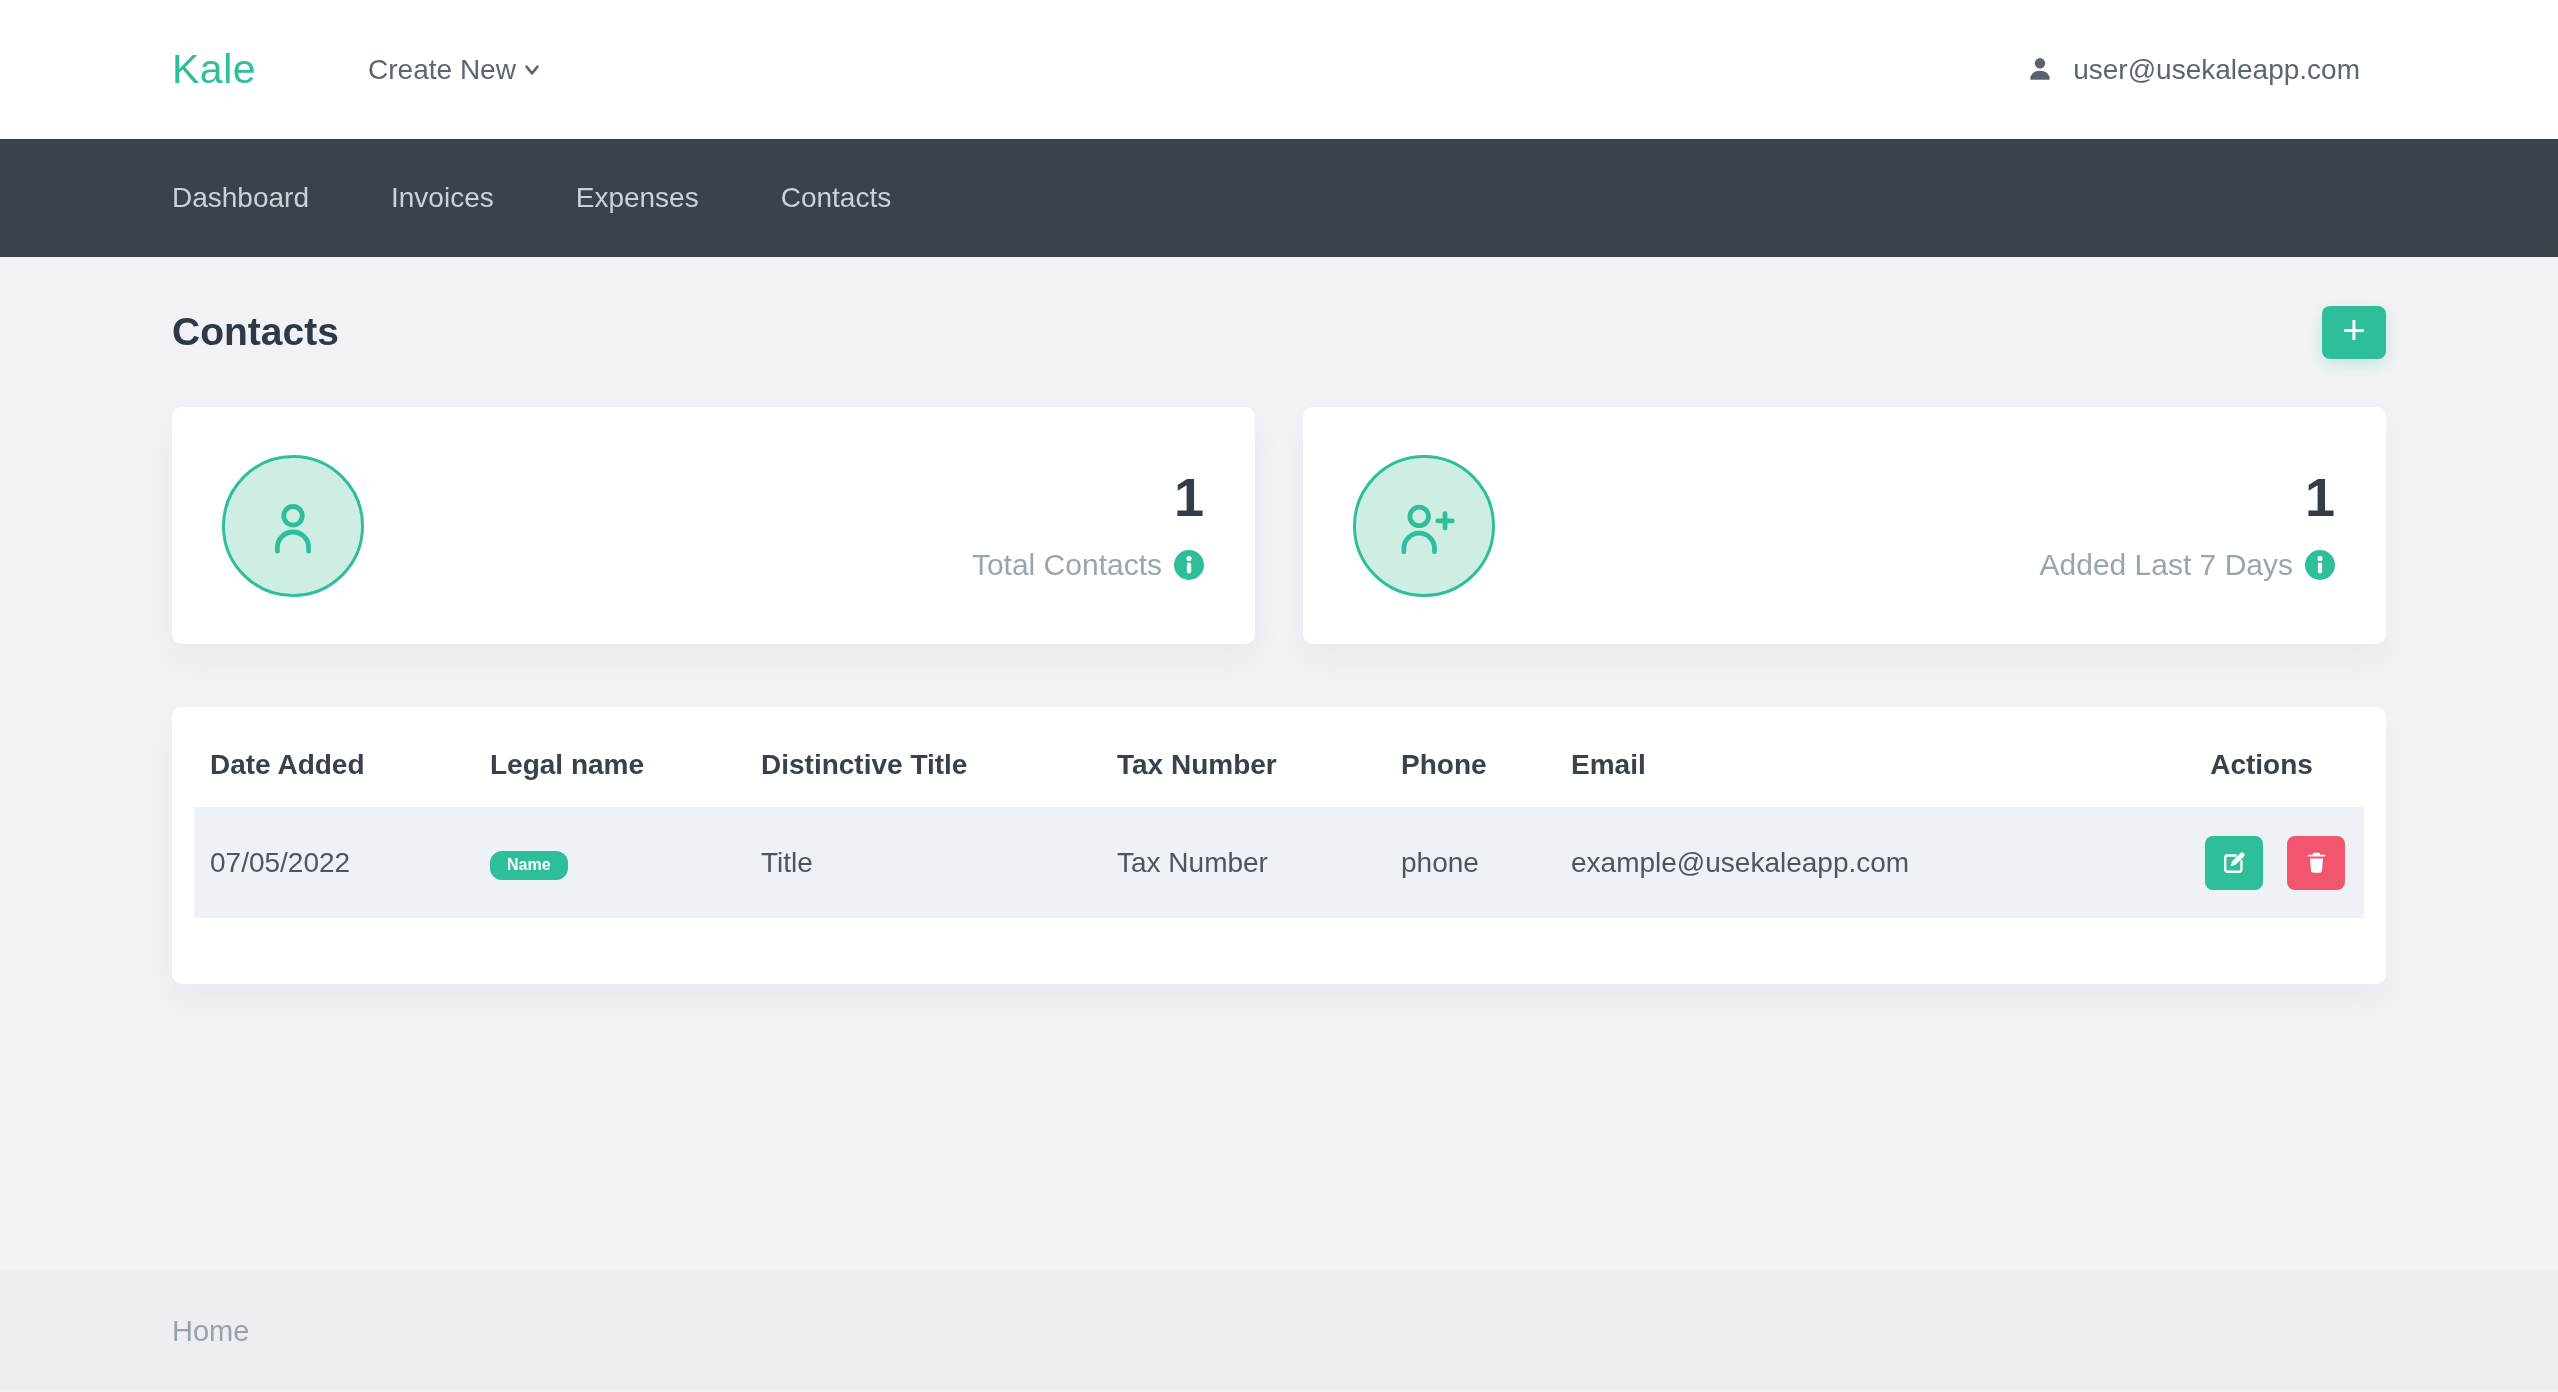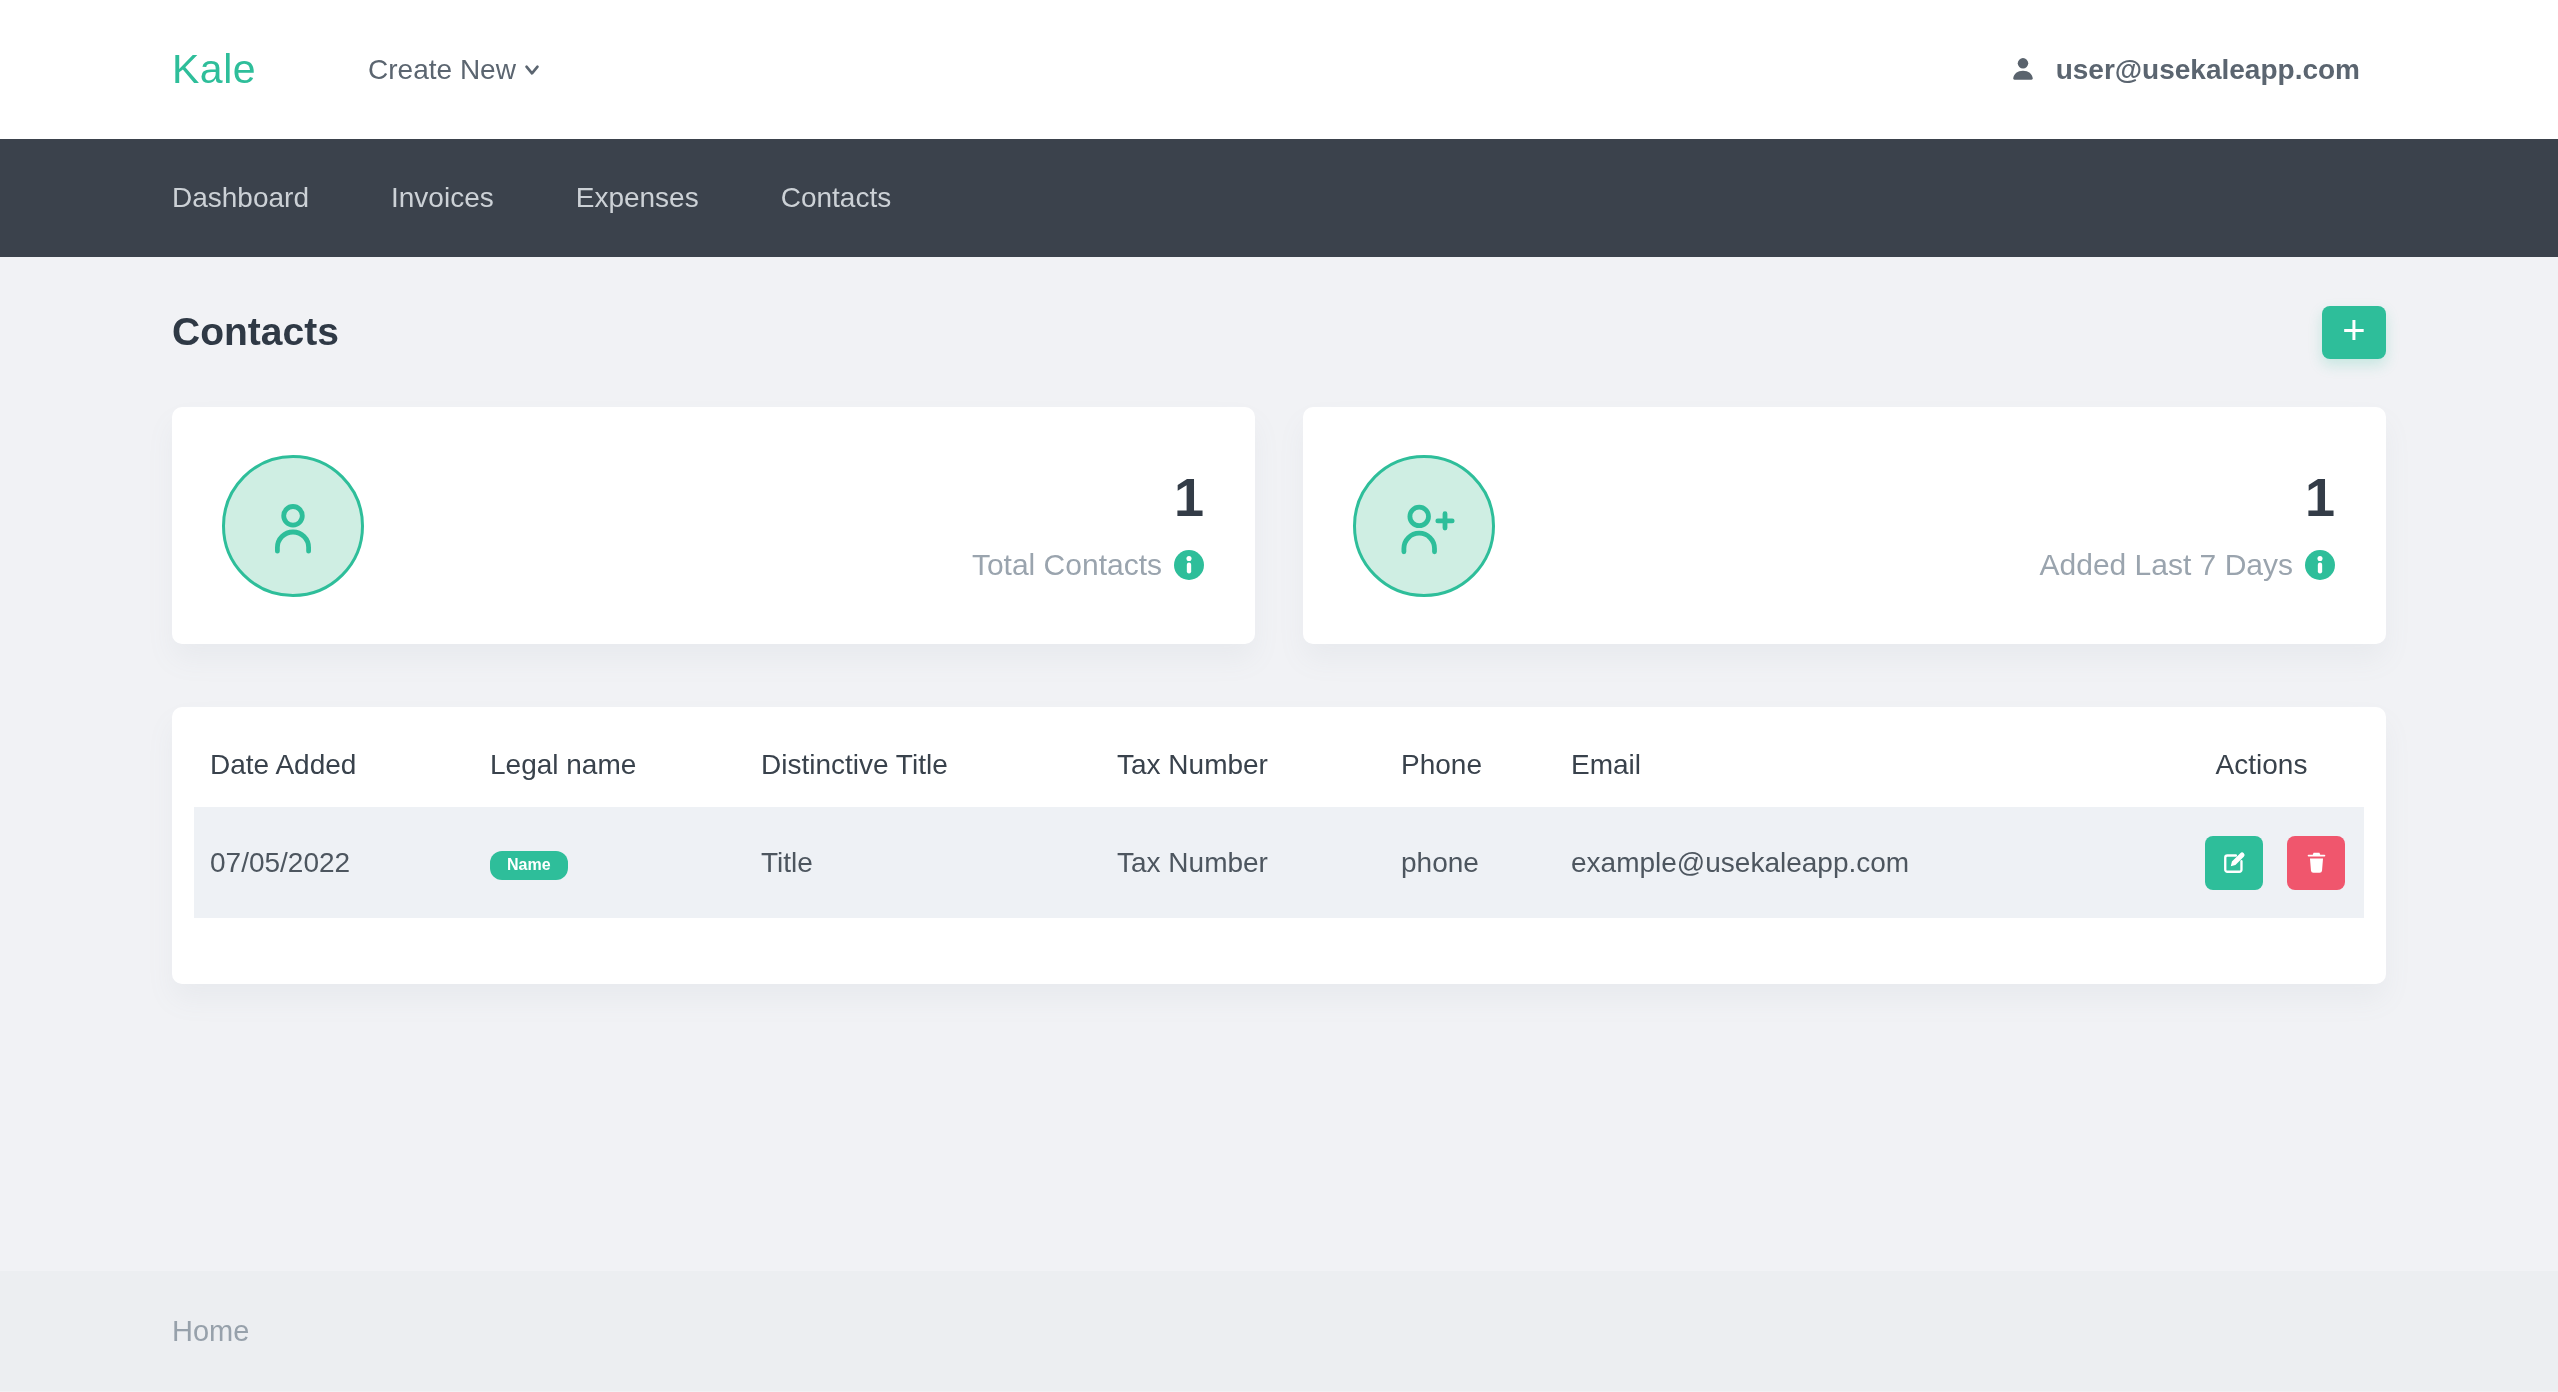--- a/index.html
+++ b/index.html
@@ -18,21 +18,21 @@
     font-size: 41px; font-weight: 500; letter-spacing: .5px;
     color: var(--accent, #2ebe9a); text-decoration: none; cursor: pointer;
   }
   .create-new {
     margin-left: 112px; display: flex; align-items: center; gap: 5px;
     font-size: 28px; color: #5b6570; cursor: pointer;
   }
   .user {
     margin-left: auto; padding-right: 26px;
     display: flex; align-items: center; gap: 16px;
-    font-size: 28px; color: #5b6570; cursor: pointer; font-weight: bold;
+    font-size: 28px; color: #5b6570; cursor: pointer;
   }
 
   
   .navbar { height: 118px; background: var(--nav-bg, #3b424c); }
   .nav-inner { display: flex; align-items: center; height: 100%; gap: 82px; }
   .nav-item {
     font-size: 28px; color: #ccd1d6; text-decoration: none; cursor: pointer;
   }
 
   
@@ -74,21 +74,21 @@
   }
   .info-btn { border: none; background: none; padding: 0; cursor: pointer; display: flex; }
 
   
   .table-card {
     background: #fff; border-radius: 10px; height: 277px; padding: 0 22px;
     box-shadow: 0 16px 28px rgba(130,140,155,.07);
   }
   table { width: 100%; border-collapse: collapse; table-layout: fixed; }
   th {
-    text-align: left; font-size: 28px; font-weight: 400; color: #39424c;
+    text-align: left; font-size: 28px; font-weight: 700; color: #39424c;
     padding: 42px 16px 26px 16px; white-space: nowrap;
   }
   th.actions-col { text-align: center; padding-right: 19px; }
   tbody tr { background: #eef1f5; }
   td {
     font-size: 28px; color: #4d565f; padding: 0 16px; height: 111px;
     vertical-align: middle; white-space: nowrap; overflow: hidden;
   }
   td.actions-col { text-align: right; padding-right: 19px; }
   .badge {

